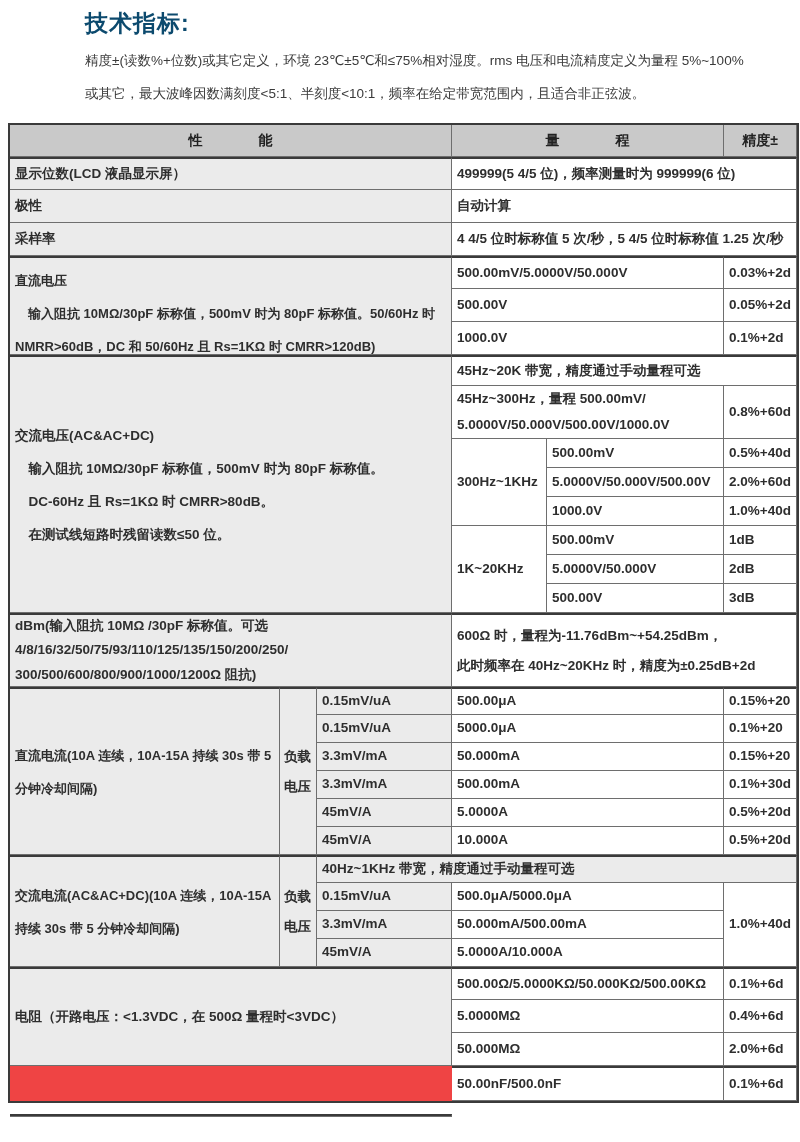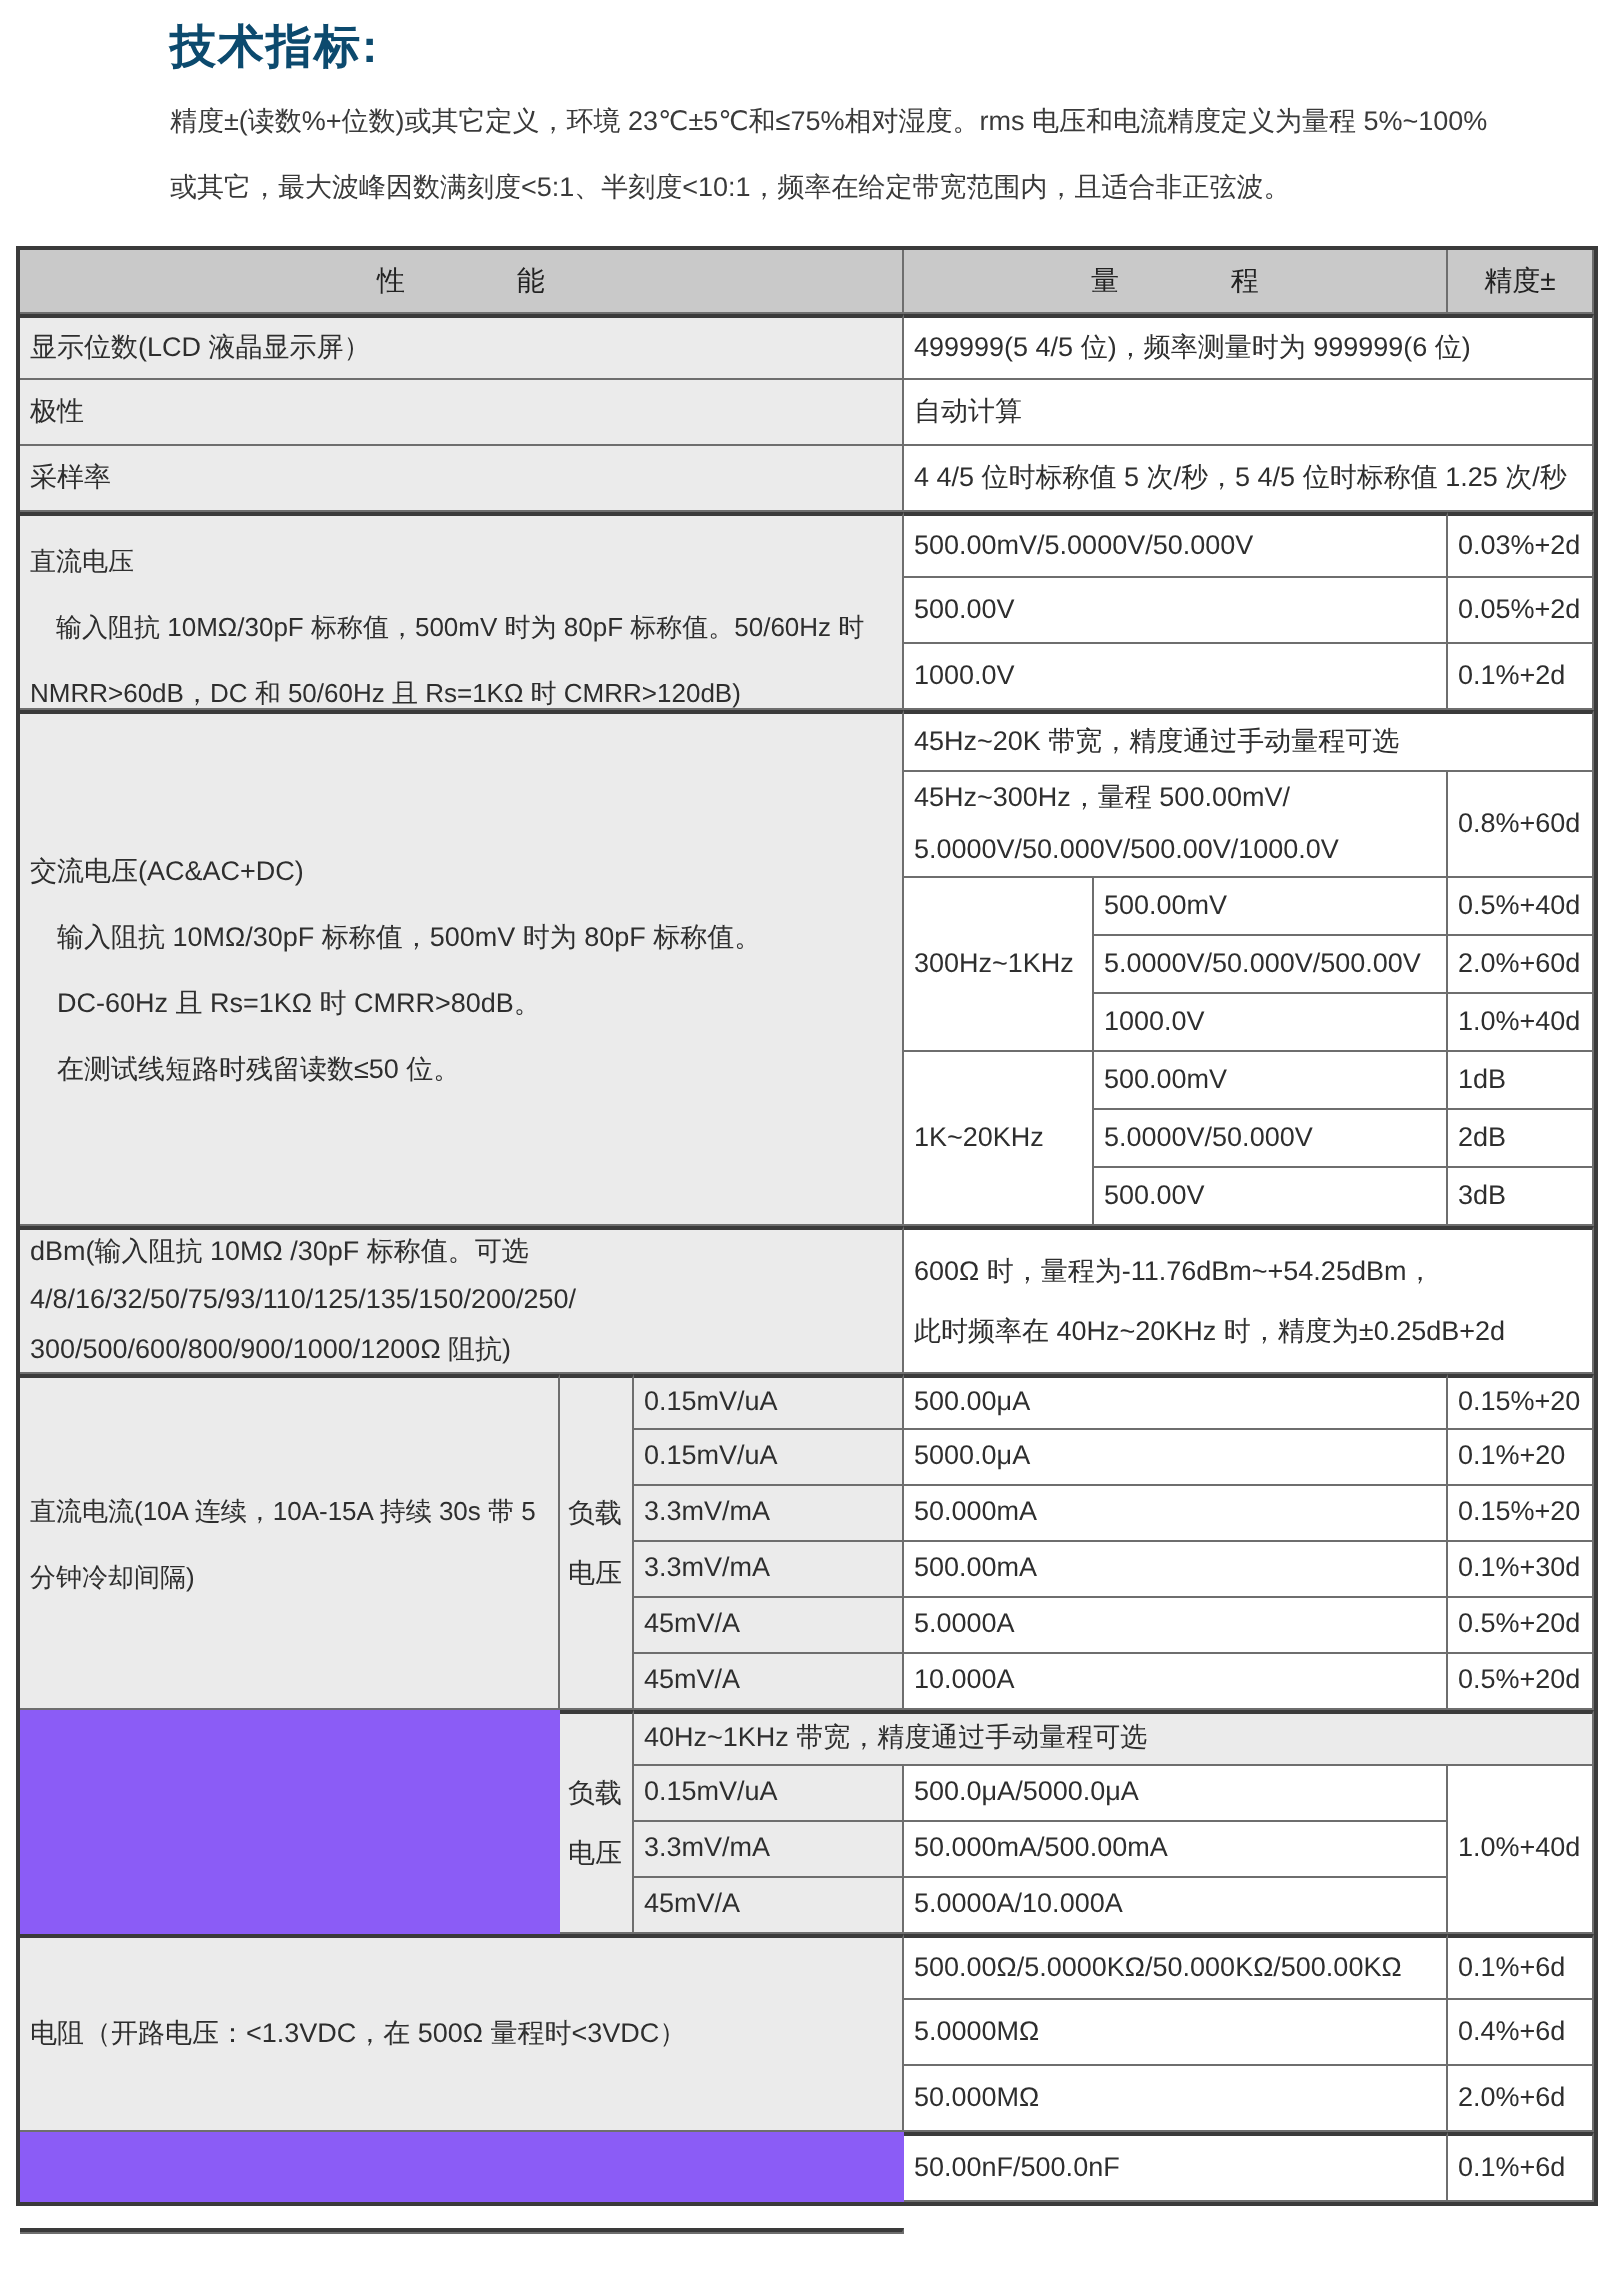--- a/index.html
+++ b/index.html
@@ -16,22 +16,23 @@
   .intro{
     position:absolute;left:85px;top:44px;width:712px;
     font-size:13.5px;color:#3a3a3a;line-height:33px;
   }
   .spec-table{
     position:absolute;left:8px;top:123px;
     display:grid;
     grid-template-columns:270px 37px 135px 95px 177px 73px;
     grid-template-rows:32px 33px 33px 33px 33px 33px 33px 31px 53px 29px 29px 29px 29px 29px 29px 74px 28px 28px 28px 28px 28px 28px 28px 28px 28px 28px 33px 33px 33px 35px;
     border:2px solid #3a3a3a;
-    background:#8b5cf6;
+    background:#ef4444;
     font-size:13.5px;
+    font-weight:bold;
   }
   .cell{
     border-right:1px solid #6e6e6e;
     border-bottom:1px solid #6e6e6e;
     display:flex;flex-direction:column;justify-content:center;
     padding:0 5px;overflow:hidden;line-height:1.35;
     background:#fff;
   }
   .hdr{background:#c9c9c9;align-items:center;color:#222;font-size:14px;}
   .wsp{word-spacing:52px;}
@@ -143,20 +144,24 @@
   <div class="cell gray" style="grid-area:20/3/21/4">3.3mV/mA</div>
   <div class="cell val" style="grid-area:20/4/21/6">500.00mA</div>
   <div class="cell val" style="grid-area:20/6/21/7">0.1%+30d</div>
   <div class="cell gray" style="grid-area:21/3/22/4">45mV/A</div>
   <div class="cell val" style="grid-area:21/4/22/6">5.0000A</div>
   <div class="cell val" style="grid-area:21/6/22/7">0.5%+20d</div>
   <div class="cell gray" style="grid-area:22/3/23/4">45mV/A</div>
   <div class="cell val" style="grid-area:22/4/23/6">10.000A</div>
   <div class="cell val" style="grid-area:22/6/23/7">0.5%+20d</div>
 
+  <div class="cell lbl tsep lh33" style="grid-area:23/1/27/2;font-size:13px">
+    <div class="ln">交流电流(AC&amp;AC+DC)(10A 连续，10A-15A</div>
+    <div class="ln">持续 30s 带 5 分钟冷却间隔)</div>
+  </div>
   <div class="cell lbl tsep lh30" style="grid-area:23/2/27/3;padding:0 4px">
     <div class="ln">负载</div>
     <div class="ln">电压</div>
   </div>
   <div class="cell gray tsep" style="grid-area:23/3/24/7">40Hz~1KHz 带宽，精度通过手动量程可选</div>
   <div class="cell gray" style="grid-area:24/3/25/4">0.15mV/uA</div>
   <div class="cell val" style="grid-area:24/4/25/6">500.0μA/5000.0μA</div>
   <div class="cell val" style="grid-area:24/6/27/7">1.0%+40d</div>
   <div class="cell gray" style="grid-area:25/3/26/4">3.3mV/mA</div>
   <div class="cell val" style="grid-area:25/4/26/6">50.000mA/500.00mA</div>

